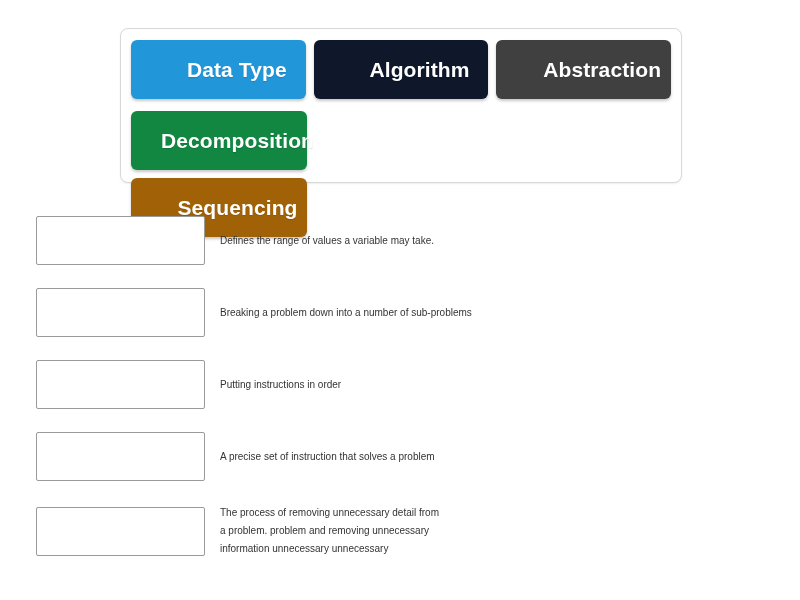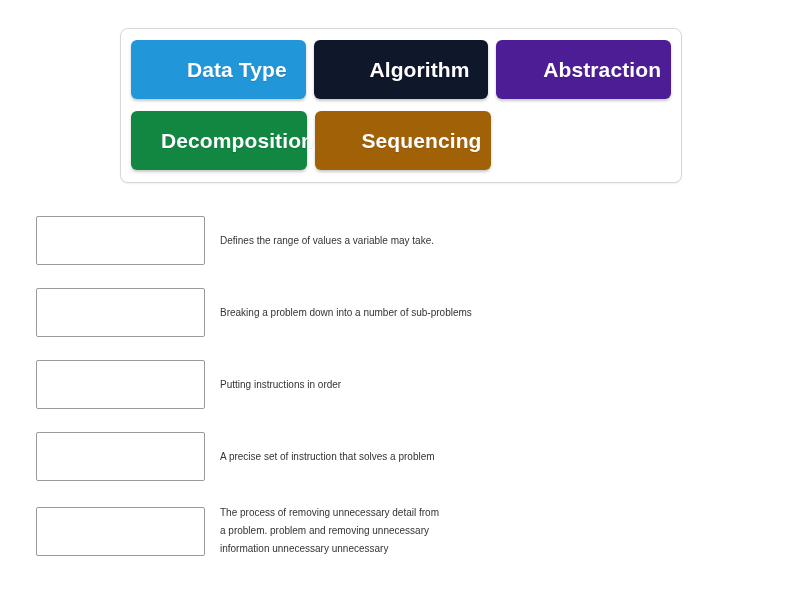--- a/index.html
+++ b/index.html
@@ -35,22 +35,23 @@
     padding: 11px 10px;
   }
 
   .tile-row {
     display: flex;
     justify-content: flex-start;
     gap: 8px;
   }
   .tile-row.row-2 {
     margin-top: 12px;
-    justify-content: flex-start;
+    justify-content: center;
     padding-right: 2px;
+    flex-direction: column;
   }
 
   .tile {
     width: 176px;
     height: 59px;
     border-radius: 6px;
     display: flex;
     align-items: center;
     justify-content: center;
     color: #ffffff;
@@ -103,21 +104,21 @@
 
   <div class="tile-tray" style="border-color: rgb(216, 216, 216);">
 
     <div class="tile-row row-1">
       <div class="tile" style="background: rgb(33, 150, 216);">
         <span>Data Type</span>
       </div>
       <div class="tile" style="background: #0f172a;">
         <span>Algorithm</span>
       </div>
-      <div class="tile" style="background: #4c1d95;">
+      <div class="tile" style="background: #404040;">
         <span>Abstraction</span>
       </div>
     </div>
 
     <div class="tile-row row-2">
       <div class="tile" style="background: rgb(17, 135, 66);">
         <span>Decomposition</span>
       </div>
       <div class="tile" style="background: #a16207;">
         <span>Sequencing</span>

